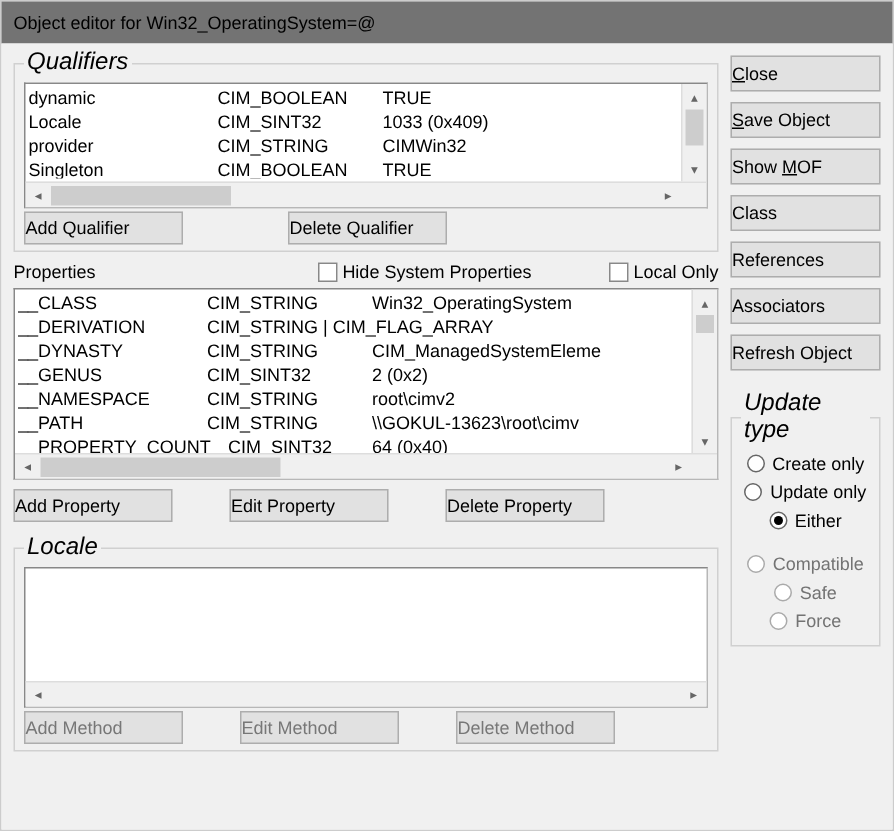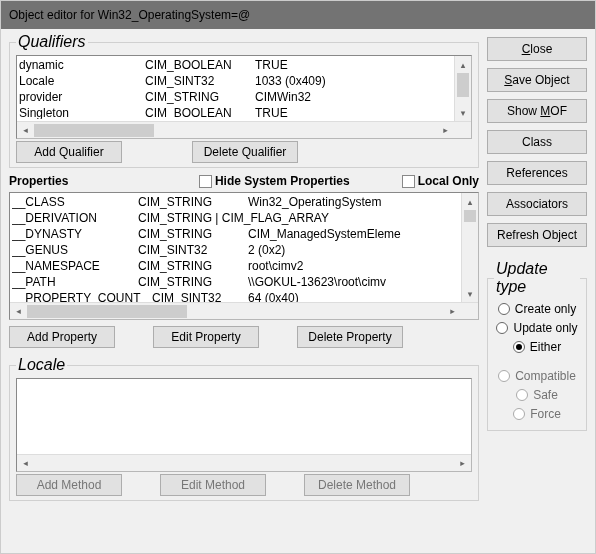--- a/index.html
+++ b/index.html
@@ -19,25 +19,25 @@
   .c2 { width: 110px; overflow: hidden; }
   .c3 { flex: 1; overflow: hidden; }
   .vscroll { position: absolute; top: 0; right: 0; bottom: 17px; width: 17px; background: #f0f0f0; border-left: 1px solid #ddd; }
   .vscroll .arrow { height: 17px; display:flex; align-items:center; justify-content:center; font-size:9px; color:#666; }
   .vscroll .thumb { background:#cdcdcd; position:absolute; left:2px; right:2px; }
   .hscroll { position: absolute; left: 0; right: 0; bottom: 0; height: 17px; background: #f0f0f0; border-top: 1px solid #ddd; display:flex; align-items:center; }
   .hscroll .arrow { width:17px; height:17px; display:flex; align-items:center; justify-content:center; font-size:9px; color:#666; }
   .hscroll .track { flex:1; height:17px; position:relative; }
   .hscroll .thumb { background:#cdcdcd; position:absolute; top:2px; bottom:2px; }
   .btnrow { display:flex; gap:6px; padding: 2px 0 4px 0; }
-  .btn { background:#e1e1e1; border:1px solid #adadad; padding:3px 0; font-size:12px; font-family:inherit; cursor:default; text-align:center; }
+  .btn { background:#e1e1e1; border:1px solid #adadad; padding:3px 0; font-size:12px; font-family:inherit; cursor:default; text-align:left; }
   .btn.small { width: 106px; }
   .rbtn { width:100px; padding:4px 0; }
   .btn.disabled { color:#777; }
-  .props-header { display:flex; align-items:flex-end; gap:6px; margin-top:2px;font-weight:bold; }
+  .props-header { display:flex; align-items:flex-end; gap:6px; margin-top:2px; }
   .props-header .lbl { flex:0 0 auto; }
   .chk { display:flex; align-items:center; gap:3px; }
   .chkbox { width:13px; height:13px; background:#fff; border:1px solid #888; display:inline-block; }
   .radio { display:flex; align-items:center; gap:5px; margin-bottom:5px;justify-content:center; }
   .rcircle { width:12px; height:12px; border:1px solid #666; border-radius:50%; background:#fff; display:inline-flex; align-items:center; justify-content:center; }
   .rcircle.sel::after { content:""; width:6px; height:6px; background:#000; border-radius:50%; }
   .radio.disabled { color:#737373; }
   .radio.disabled .rcircle { border-color:#aaa; }
   .u { text-decoration: underline; }
   .spacer { flex:0 0 26px; }

